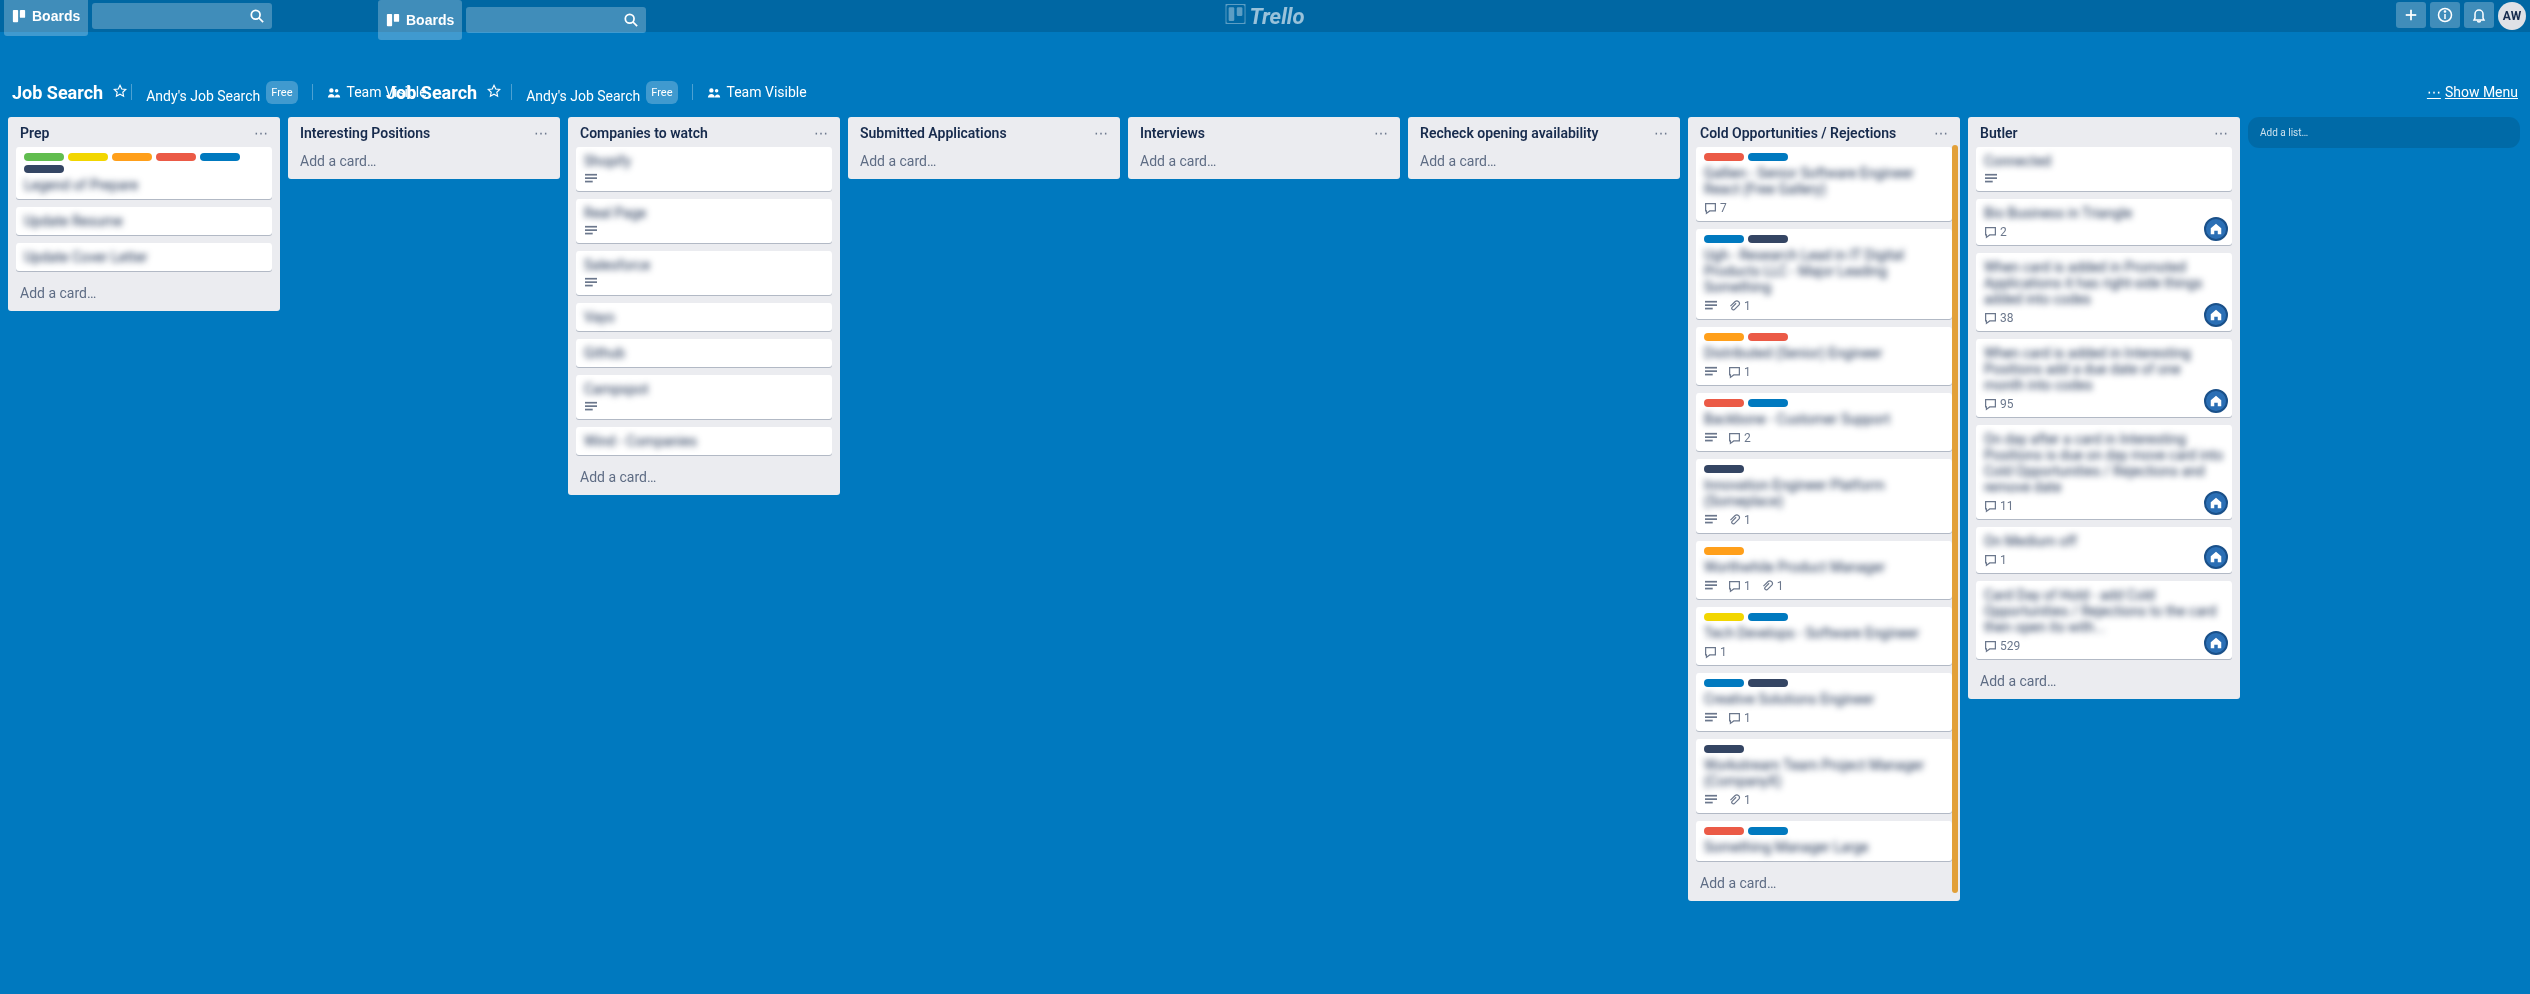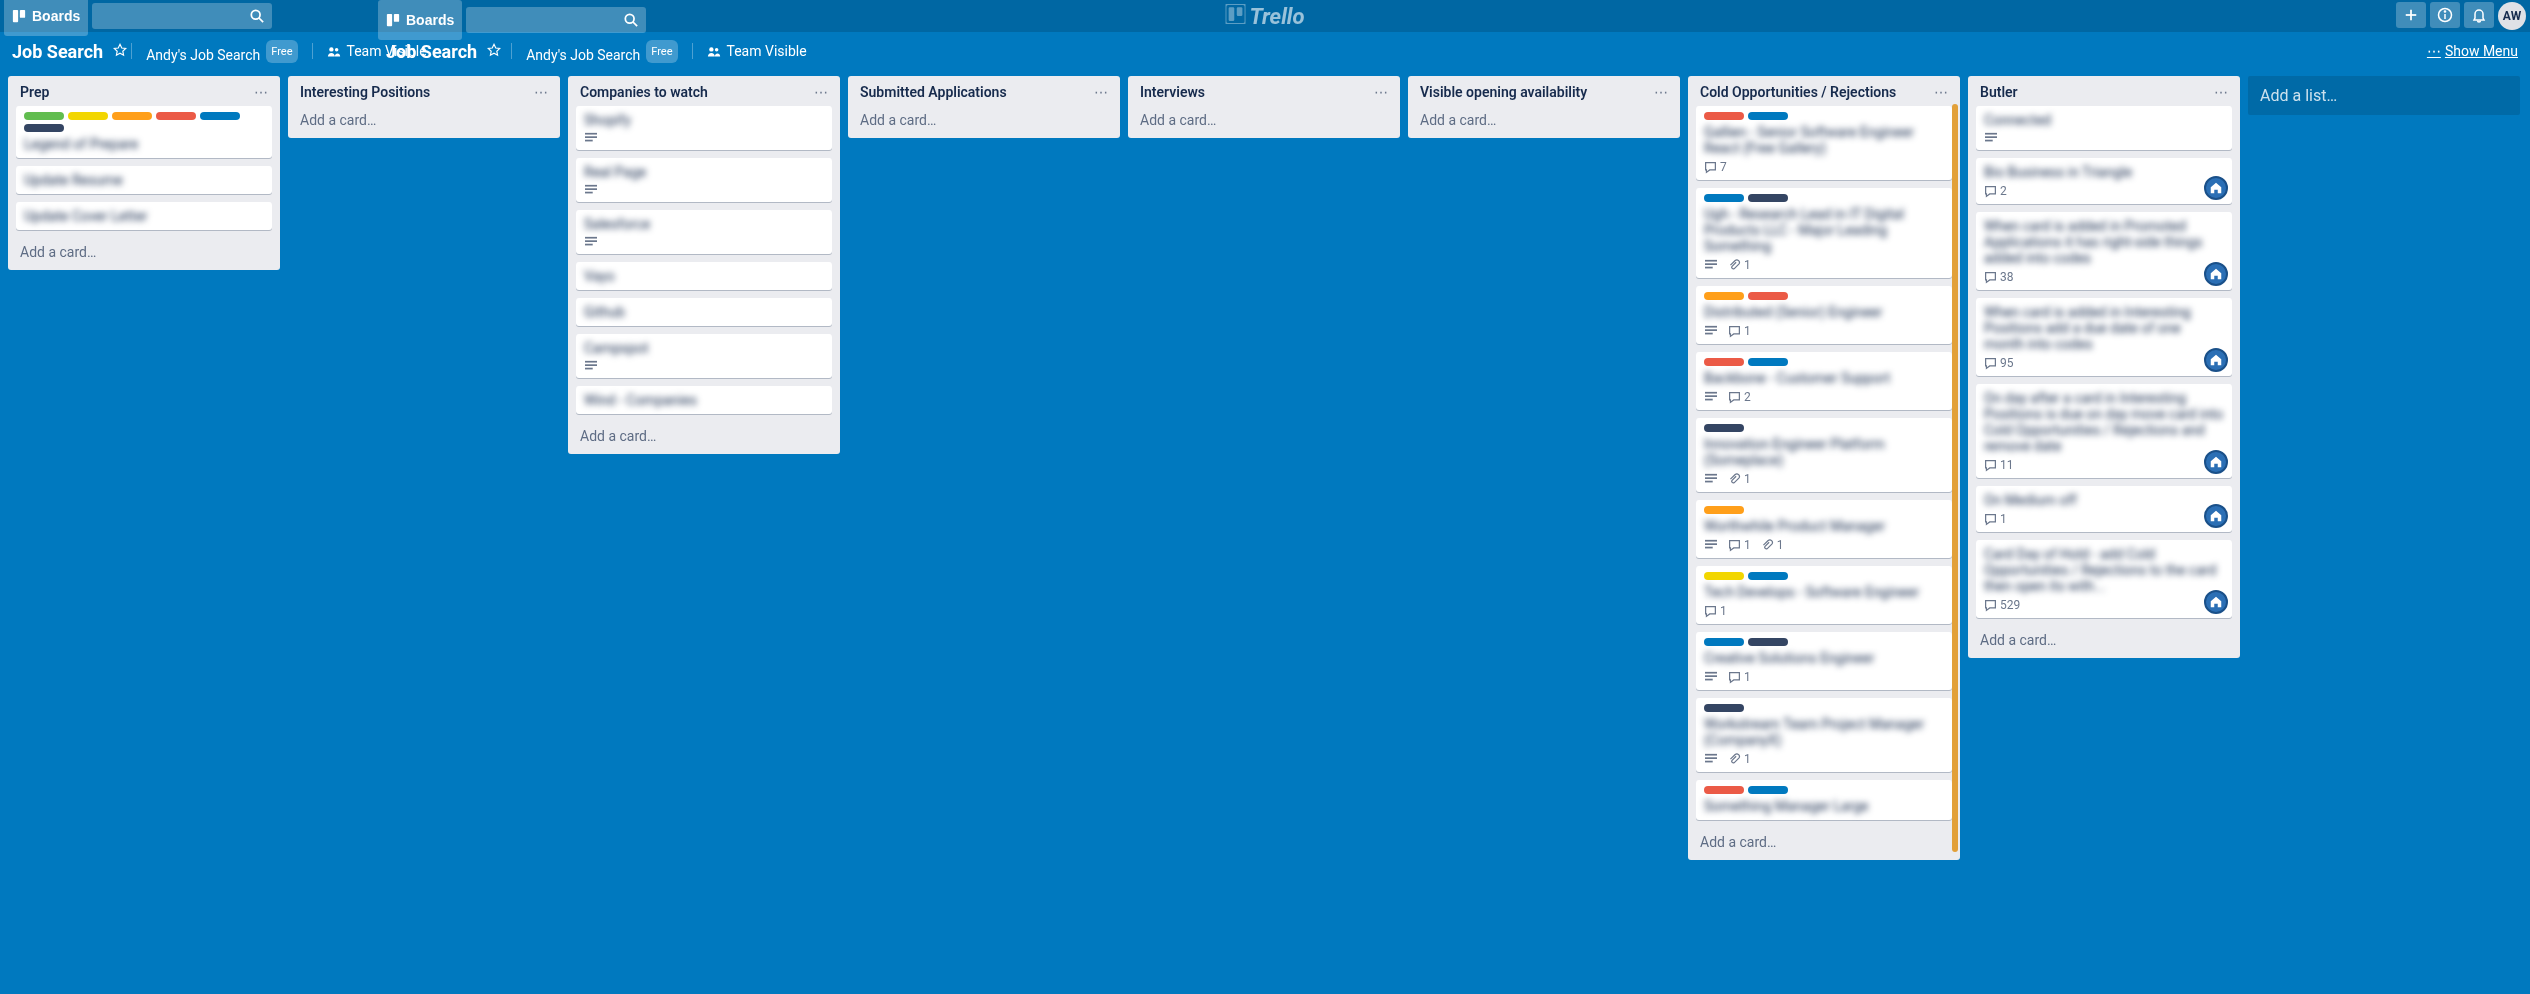--- a/index.html
+++ b/index.html
@@ -88,20 +88,21 @@
   justify-content: center;
   font-size: 12px;
   font-weight: 700;
 }
 .board-header {
   height: 38px;
   display: flex;
   align-items: center;
   padding: 0 12px;
   color: #fff;
+  margin-top: 41px;
 }
 .board-name {
   font-size: 18px;
   font-weight: 700;
   margin-right: 10px;
 }
 .board-header-item {
   display: flex;
   align-items: flex-end;
   gap: 6px;
@@ -207,23 +208,23 @@
 .add-card {
   color: #5e6c84;
   font-size: 14px;
   padding: 6px 4px 2px;
   cursor: pointer;
 }
 .add-list {
   width: 272px;
   background: rgba(0,0,0,0.12);
   color: rgba(255,255,255,0.8);
-  border-radius: 2px;
+  border-radius: 11px;
   padding: 10px 12px;
-  font-size: 16px;
+  font-size: 10px;
   cursor: pointer;
   flex-shrink: 0;
 }
 .cold-list { position: relative; }
 .cold-list::after {
   content: "";
   position: absolute;
   right: 2px;
   top: 28px;
   bottom: 8px;
@@ -477,21 +478,21 @@
     </div>
     <div class="list">
       <div class="list-header">
         <span class="list-title">Interviews</span>
         <span class="list-menu">⋯</span>
       </div>
       <div class="add-card">Add a card…</div>
     </div>
     <div class="list">
       <div class="list-header">
-        <span class="list-title">Visible opening availability</span>
+        <span class="list-title">Recheck opening availability</span>
         <span class="list-menu">⋯</span>
       </div>
       <div class="add-card">Add a card…</div>
     </div>
     <div class="list cold-list">
       <div class="list-header">
         <span class="list-title">Cold Opportunities / Rejections</span>
         <span class="list-menu">⋯</span>
       </div>
       <div class="card">

